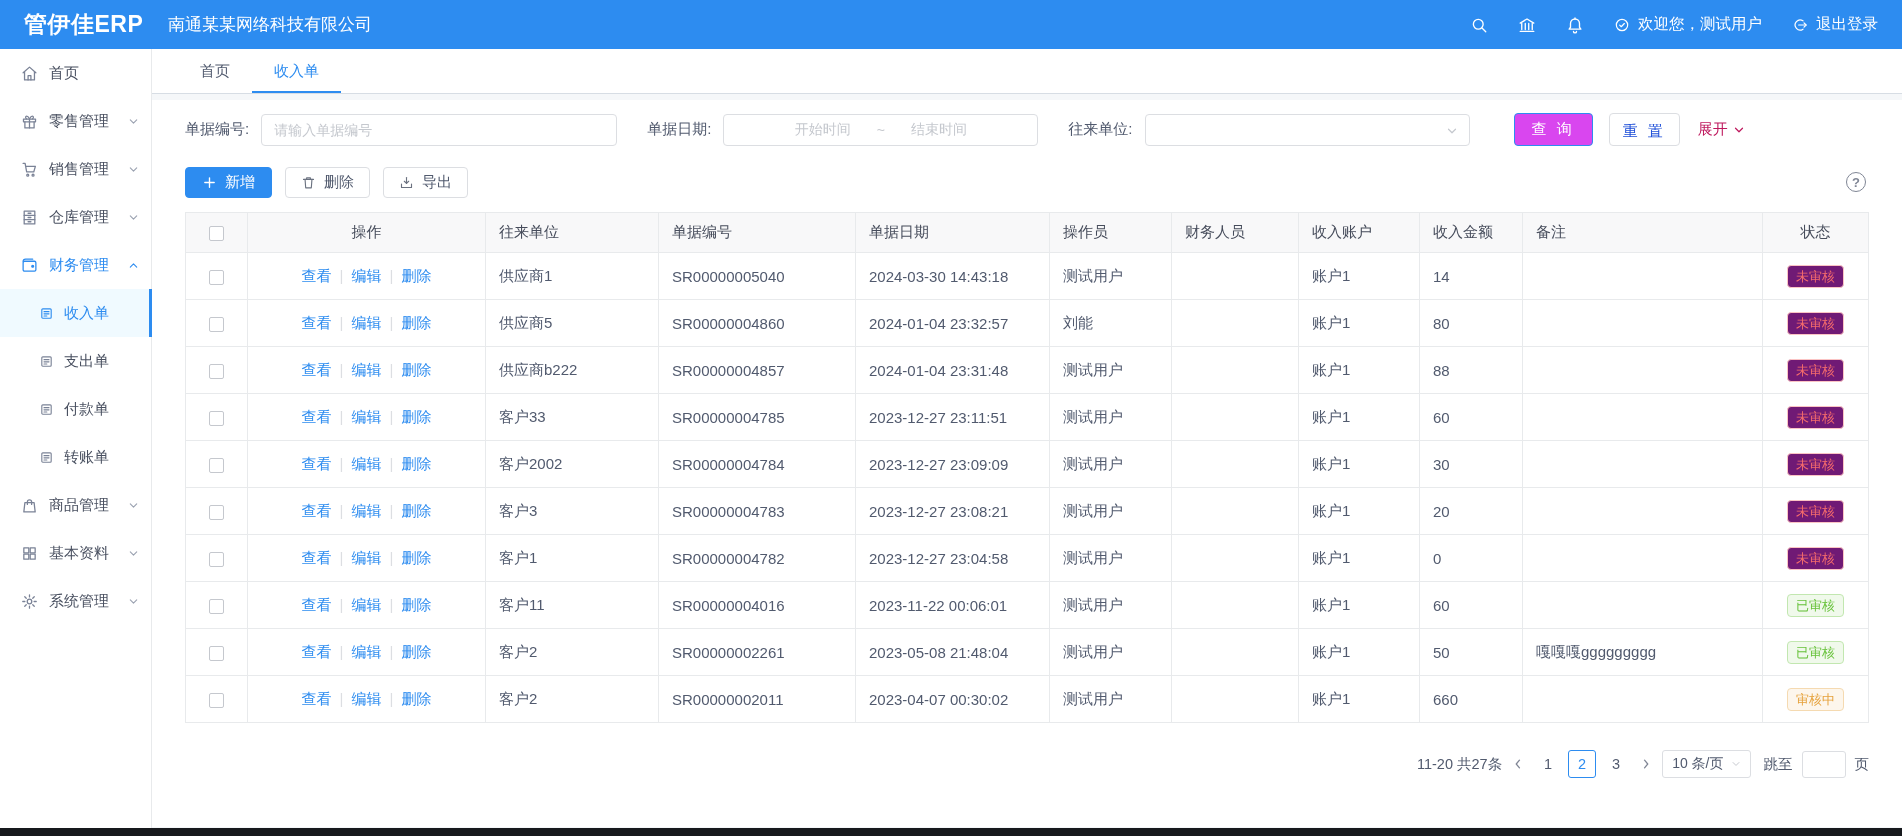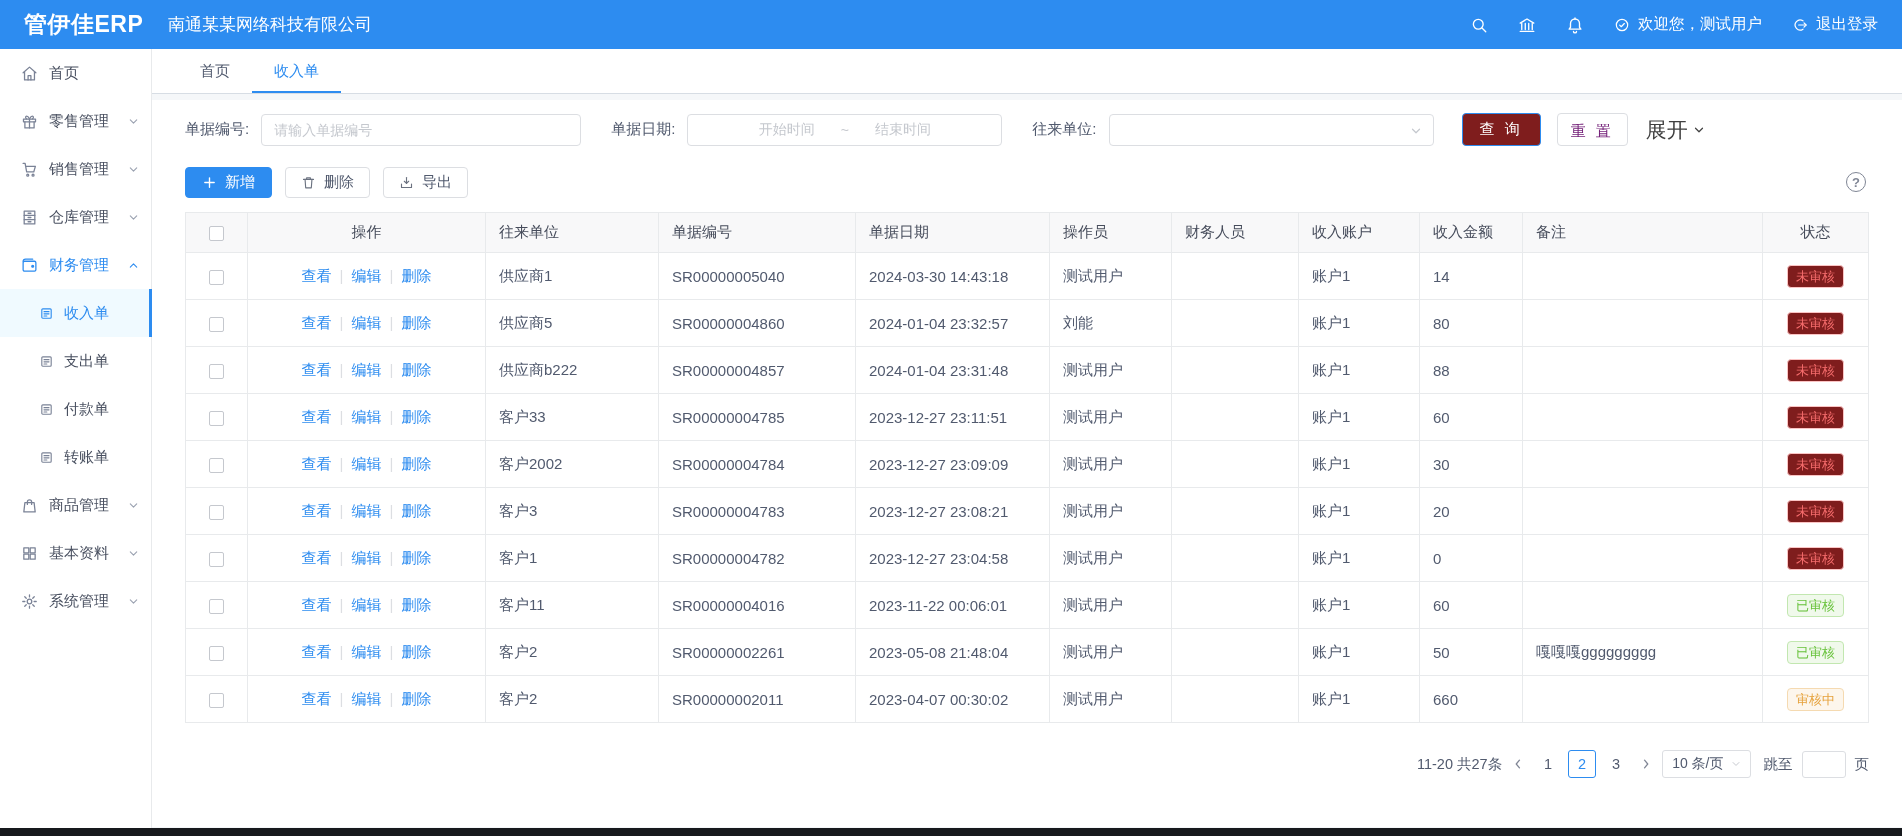--- a/index.html
+++ b/index.html
@@ -38,33 +38,33 @@
   .tabbar { height:45px; background:#fff; border-bottom:1px solid #d7dde4; display:flex; padding-left:26px; }
   .tab { padding:0 22px; line-height:43px; font-size:15px; color:#515a6e; cursor:pointer; }
   .tab.active { color:#2d8cf0; border-bottom:2px solid #2d8cf0; }
   .panel { margin-top:6px; background:#fff; height:calc(100% - 52px); position:relative; padding:0 33px; }
 
   
   .filter-row { display:flex; align-items:center; padding-top:13px; }
   .f-group { display:flex; align-items:center; }
   .f-group + .f-group { margin-left:30px; }
   .f-label { font-size:15px; color:#515a6e; margin-right:12px; white-space:nowrap; }
-  .f-input { width:320px; height:32px; border:1px solid #dcdee2; border-radius:4px; padding:0 12px;
+  .f-input { width:356px; height:32px; border:1px solid #dcdee2; border-radius:4px; padding:0 12px;
     font-size:14px; color:#515a6e; outline:none; font-family:inherit; }
   ::placeholder { color:#c5c8ce; opacity:1; }
   .date-range { width:315px; height:32px; border:1px solid #dcdee2; border-radius:4px;
     display:flex; align-items:center; justify-content:center; gap:26px; color:#c5c8ce; font-size:14px; cursor:text; }
   .f-select { width:325px; height:32px; border:1px solid #dcdee2; border-radius:4px; position:relative; cursor:pointer; background:#fff; }
   .sel-chevron { position:absolute; right:11px; top:10px; width:12px; height:12px; color:#c5c8ce; }
   .btn { font-family:inherit; cursor:pointer; }
-  .btn-primary { background:#7f1d1d; color:#fff; border:1px solid #2d8cf0; border-radius:4px;
-    height:33px; padding:0 17px; font-size:15px; margin-left:28px; letter-spacing:3px; }
-  .btn-plain { background:#fff; color:#701a75; border:1px solid #dcdee2; border-radius:4px;
+  .btn-primary { background:#d946ef; color:#fff; border:1px solid #2d8cf0; border-radius:4px;
+    height:33px; padding:0 17px; font-size:15px; margin-left:44px; letter-spacing:3px; }
+  .btn-plain { background:#fff; color:#1d4ed8; border:1px solid #dcdee2; border-radius:4px;
     height:33px; padding:8px 13px; font-size:15px; margin-left:16px; letter-spacing:3px; }
-  .expand-link { color:#404040; font-size:21px; margin-left:18px; display:flex; align-items:center; gap:5px; cursor:pointer; }
+  .expand-link { color:#be185d; font-size:15px; margin-left:18px; display:flex; align-items:center; gap:5px; cursor:pointer; }
   .expand-link .ch { width:12px; height:12px; }
 
   
   .toolbar { margin-top:21px; display:flex; gap:13px; }
   .btn-add { background:#2d8cf0; color:#fff; border:1px solid #2d8cf0; height:31px; border-radius:4px;
     padding:0 16px; display:flex; align-items:center; gap:8px; font-size:15px; }
   .btn-outline { background:#fff; border:1px solid #dcdee2; color:#515a6e; height:31px; border-radius:4px;
     padding:0 15px; display:flex; align-items:center; gap:8px; font-size:15px; }
   .t-icon { width:15px; height:15px; }
   .btn-outline .t-icon { color:#6b7280; }
@@ -77,21 +77,21 @@
   .data-table th, .data-table td { border:1px solid #e8eaec; font-size:15px; color:#515a6e;
     padding:0 13px; text-align:left; overflow:hidden; white-space:nowrap; }
   .data-table th { background:#f8f8f9; height:40px; color:#464c5b; font-weight:normal; }
   .data-table td { height:47px; background:#fff; }
   .center { text-align:center !important; }
   .checkbox { width:15px; height:15px; border:1px solid #c5c8ce; border-radius:2px; display:inline-block;
     background:#fff; vertical-align:middle; cursor:pointer; }
   .op-link { color:#2d8cf0; cursor:pointer; text-decoration:none; }
   .op-sep { color:#dcdee2; margin:0 8px; }
   .tag { display:inline-block; font-size:13px; line-height:1; padding:4px 8px; border-radius:4px; border:1px solid; }
-  .tag.red    { color:#f56c6c; background:#7f1d1d; border-color:#fbc4c4; }
+  .tag.red    { color:#f56c6c; background:#701a75; border-color:#fbc4c4; }
   .tag.green  { color:#67c23a; background:#f0f9eb; border-color:#c2e7b0; }
   .tag.orange { color:#e6a23c; background:#fdf6ec; border-color:#f5dab1; }
 
   
   .pagination { display:flex; align-items:center; justify-content:flex-end; margin-top:27px;
     font-size:14.5px; color:#515a6e; gap:9px; }
   .pg-arrow { width:14px; height:14px; color:#808695; cursor:pointer; }
   .page-num { min-width:28px; height:28px; line-height:28px; text-align:center; cursor:pointer; }
   .page-num.current { border:1px solid #2d8cf0; color:#2d8cf0; border-radius:3px; line-height:26px; }
   .size-select { border:1px solid #dcdee2; border-radius:3px; height:28px; display:flex; align-items:center;

